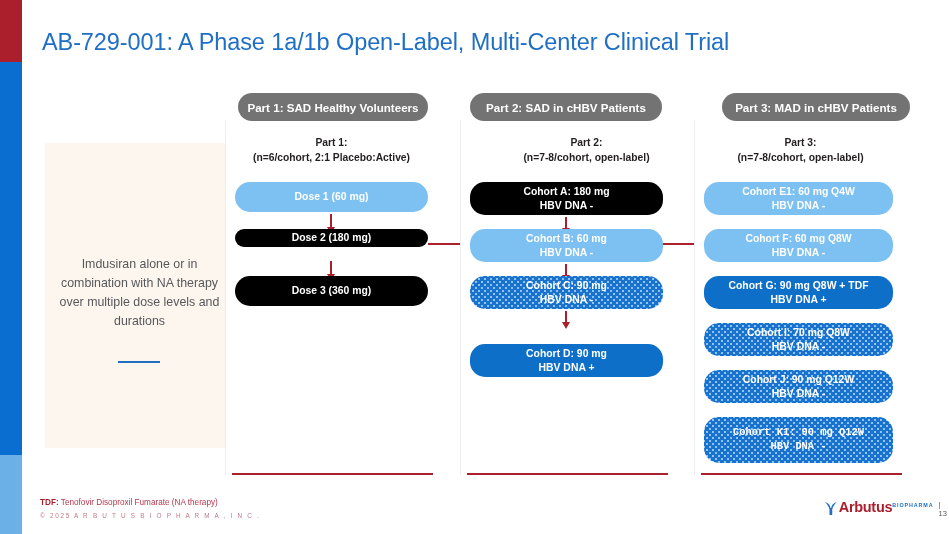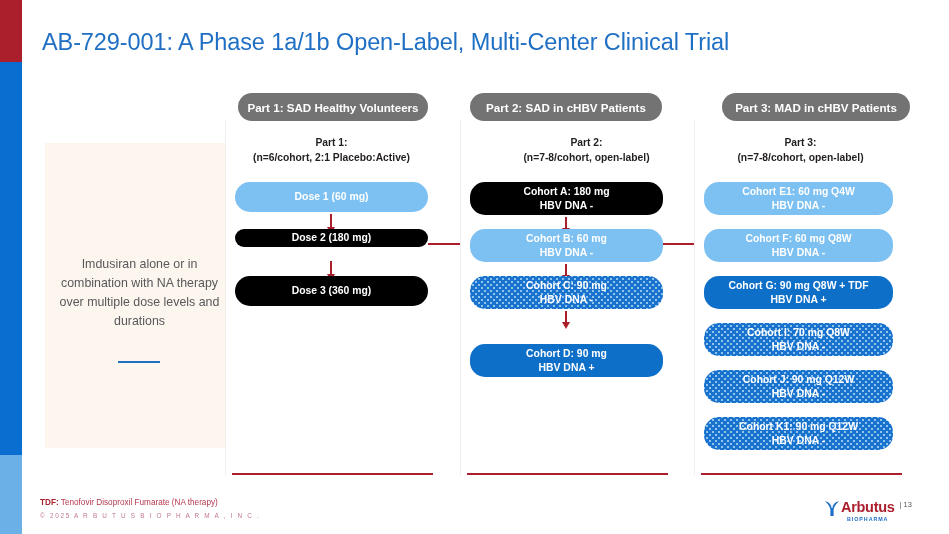--- a/index.html
+++ b/index.html
@@ -125,21 +125,21 @@
   .foot-note b { color: #ab1f2d; }
   .foot-copy {
     position: absolute; left: 40px; top: 512px;
     font-size: 6.4px; color: #c0798b; letter-spacing: 1.7px; white-space: nowrap;
   }
 
   
   .logo { position: absolute; left: 824px; top: 500px; height: 26px; }
   .logo-row { display: flex; align-items: flex-start; }
   .logo-mark { width: 16px; height: 17px; margin-right: 1px; }
-  .logo-text { display: flex; flex-direction: column; }
+  .logo-text { display: flex; }
   .logo-name {
     font-size: 14.5px; font-weight: bold; color: #ab1f2d;
     line-height: 1; letter-spacing: -0.3px;
   }
   .logo-sub {
     font-size: 5.4px; font-weight: bold; color: #1f6fc4;
     letter-spacing: 0.9px; margin-top: 1.5px; text-align: center;
   }
   .logo-pageno {
     font-size: 7.5px; color: #58585b; margin-left: 5px; 
@@ -256,21 +256,21 @@
   <div class="node c-dotted" style="left:704px; top:323px; width:189px; height:33px;">
     <span>Cohort I: 70 mg Q8W</span>
     <span class="l2">HBV DNA -</span>
   </div>
 
   <div class="node c-dotted" style="left:704px; top:370px; width:189px; height:33px;">
     <span>Cohort J: 90 mg Q12W</span>
     <span class="l2">HBV DNA -</span>
   </div>
 
-  <div class="node c-dotted" style="left:704px; top:417px; width:189px; height:33px;">
+  <div class="node c-dotted" style="left:704px; top:417px; width:189px; height:46px;font-family:Liberation Mono, monospace;">
     <span>Cohort K1: 90 mg Q12W</span>
     <span class="l2">HBV DNA -</span>
   </div>
 
   <div class="foot-note">
     <b>TDF:</b>
     <span>Tenofovir Disoproxil Fumarate (NA therapy)</span>
   </div>
   <div class="foot-copy">© 2025   A R B U T U S   B I O P H A R M A ,   I N C .</div>
 

